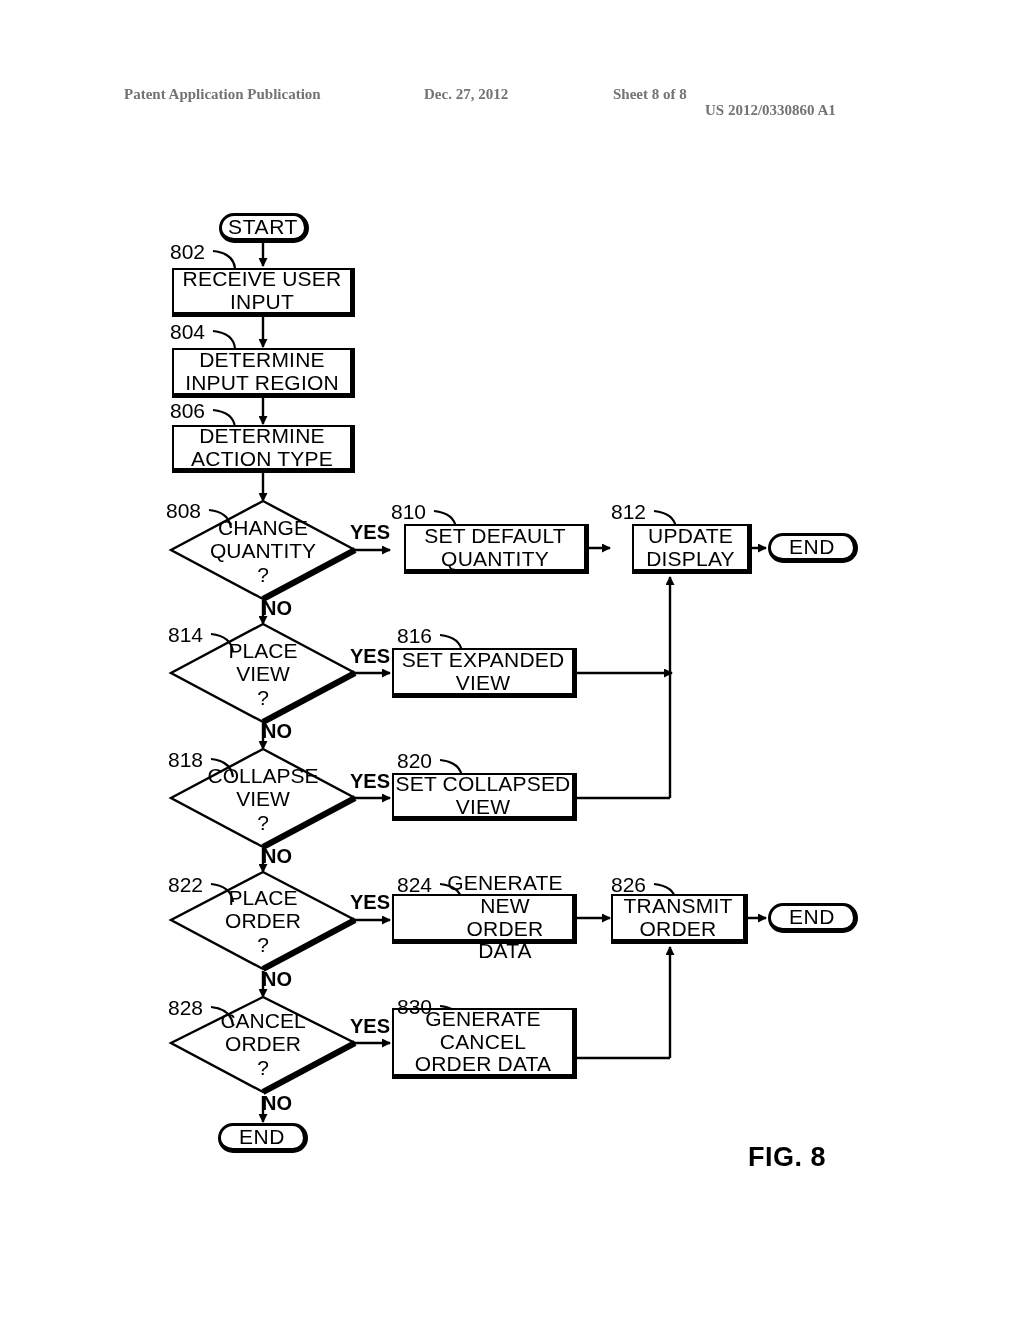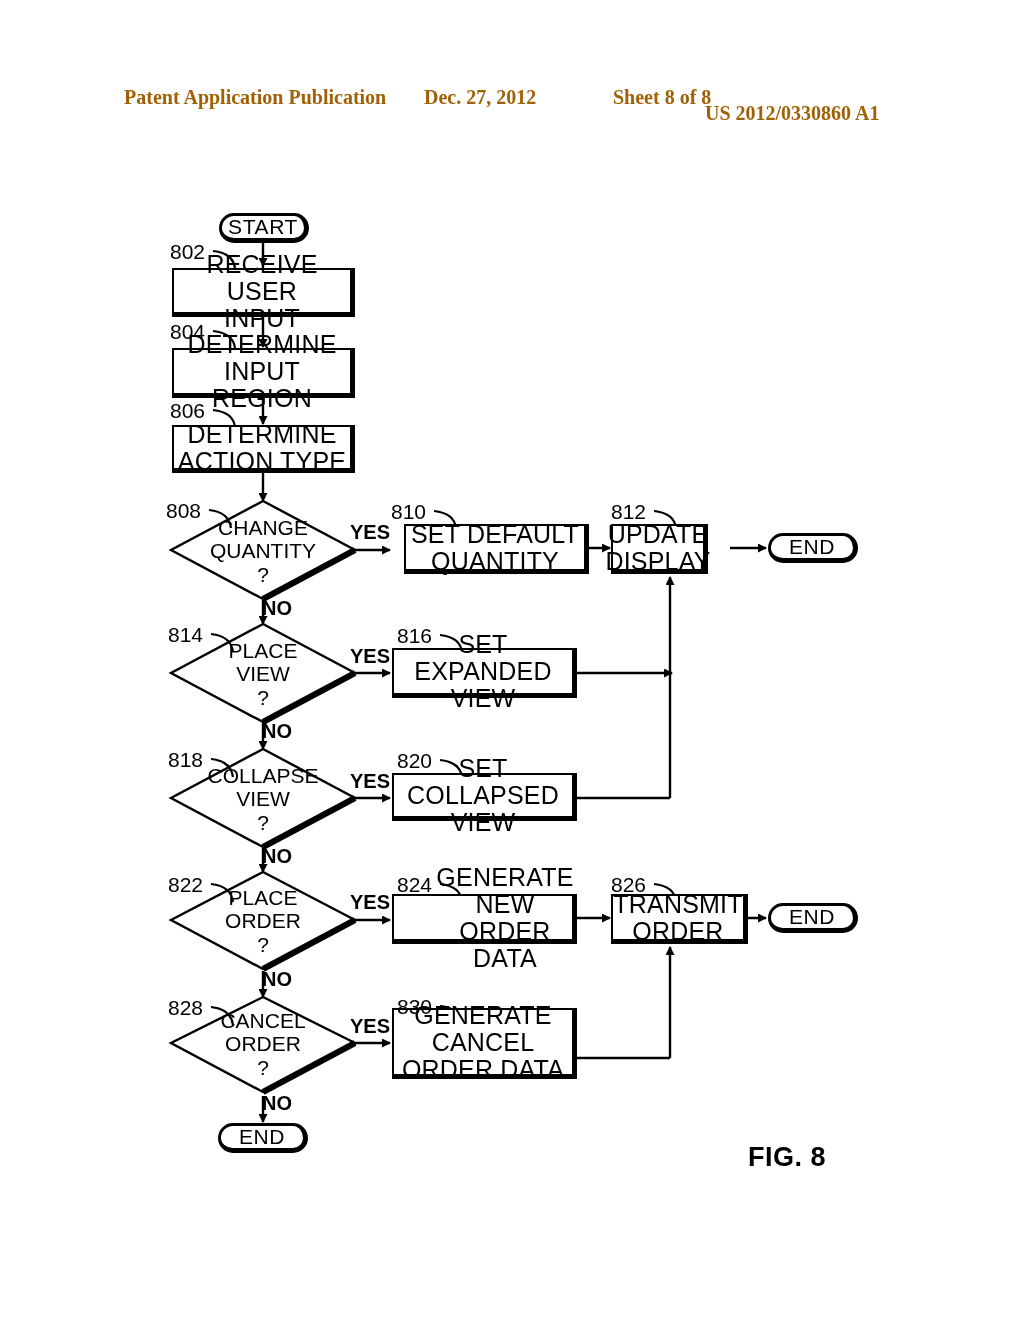--- a/index.html
+++ b/index.html
@@ -19,22 +19,22 @@
 
   
   #header {
     position: absolute;
     left: 0;
     top: 86px;
     width: 1024px;
     height: 26px;
     font-family: "Liberation Serif", serif;
     font-weight: bold;
-    font-size: 20px;
-    color: #a16207;
+    font-size: 15px;
+    color: #737373;
     white-space: nowrap;
   }
   #header .h-pub   { position: absolute; left: 124px;  top: 0; }
   #header .h-date  { position: absolute; left: 424px;  top: 0; }
   #header .h-sheet { position: absolute; left: 613px;  top: 0; }
   #header .h-num   { position: absolute; left: 705px;  top: 16px; }
 
   
   #fig-caption {
     position: absolute;
@@ -68,21 +68,21 @@
     background: #ffffff;
     line-height: 1.08;
     white-space: pre-line;
   }
 
   
   .proc {
     border: 2px solid #000;
     border-right-width: 5px;
     border-bottom-width: 5px;
-    font-size: 25px;
+    font-size: 21px;
     letter-spacing: 0.2px;
     text-align: center;
   }
 
   
   .term {
     border: 3px solid #000;
     border-bottom-width: 5px;
     border-right-width: 5px;
     border-radius: 999px;
@@ -247,21 +247,21 @@
 
   <div class="node proc" style="left:172px; top:348px; width:183px; height:50px;">DETERMINE
 INPUT REGION</div>
 
   <div class="node proc" style="left:172px; top:425px; width:183px; height:48px;">DETERMINE
 ACTION TYPE</div>
 
   <div class="node proc" style="left:392px; top:524px; width:185px; height:50px;margin-left:12px;">SET DEFAULT
 QUANTITY</div>
 
-  <div class="node proc" style="left:611px; top:524px; width:97px; height:50px;">UPDATE
+  <div class="node proc" style="left:632px; top:524px; width:120px; height:50px;">UPDATE
 DISPLAY</div>
 
   <div class="node proc" style="left:392px; top:648px; width:185px; height:50px;">SET EXPANDED
 VIEW</div>
 
   <div class="node proc" style="left:392px; top:773px; width:185px; height:48px;">SET COLLAPSED
 VIEW</div>
 
   <div class="node proc" style="left:392px; top:894px; width:185px; height:50px;padding-left:44px;">GENERATE NEW
 ORDER DATA</div>

